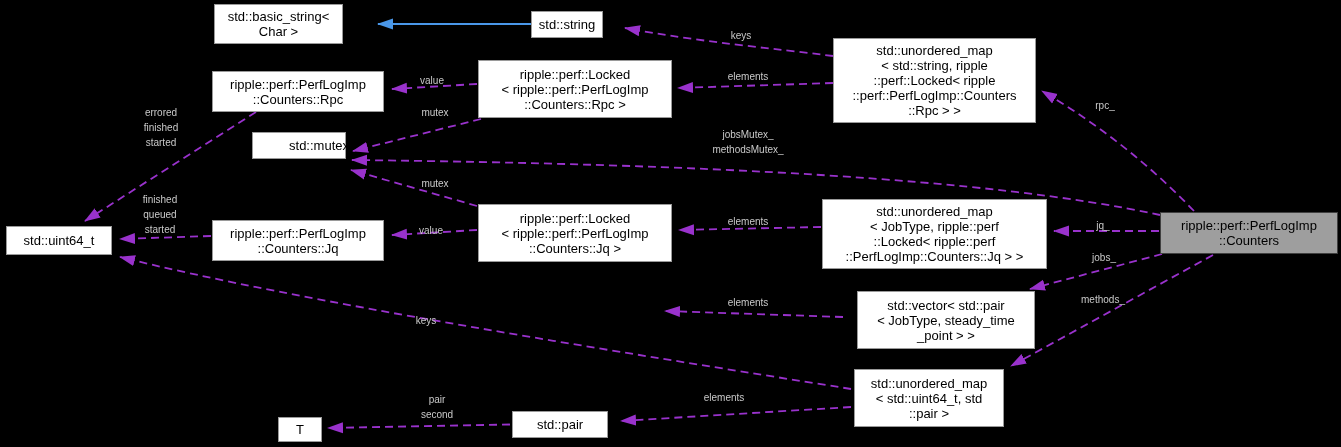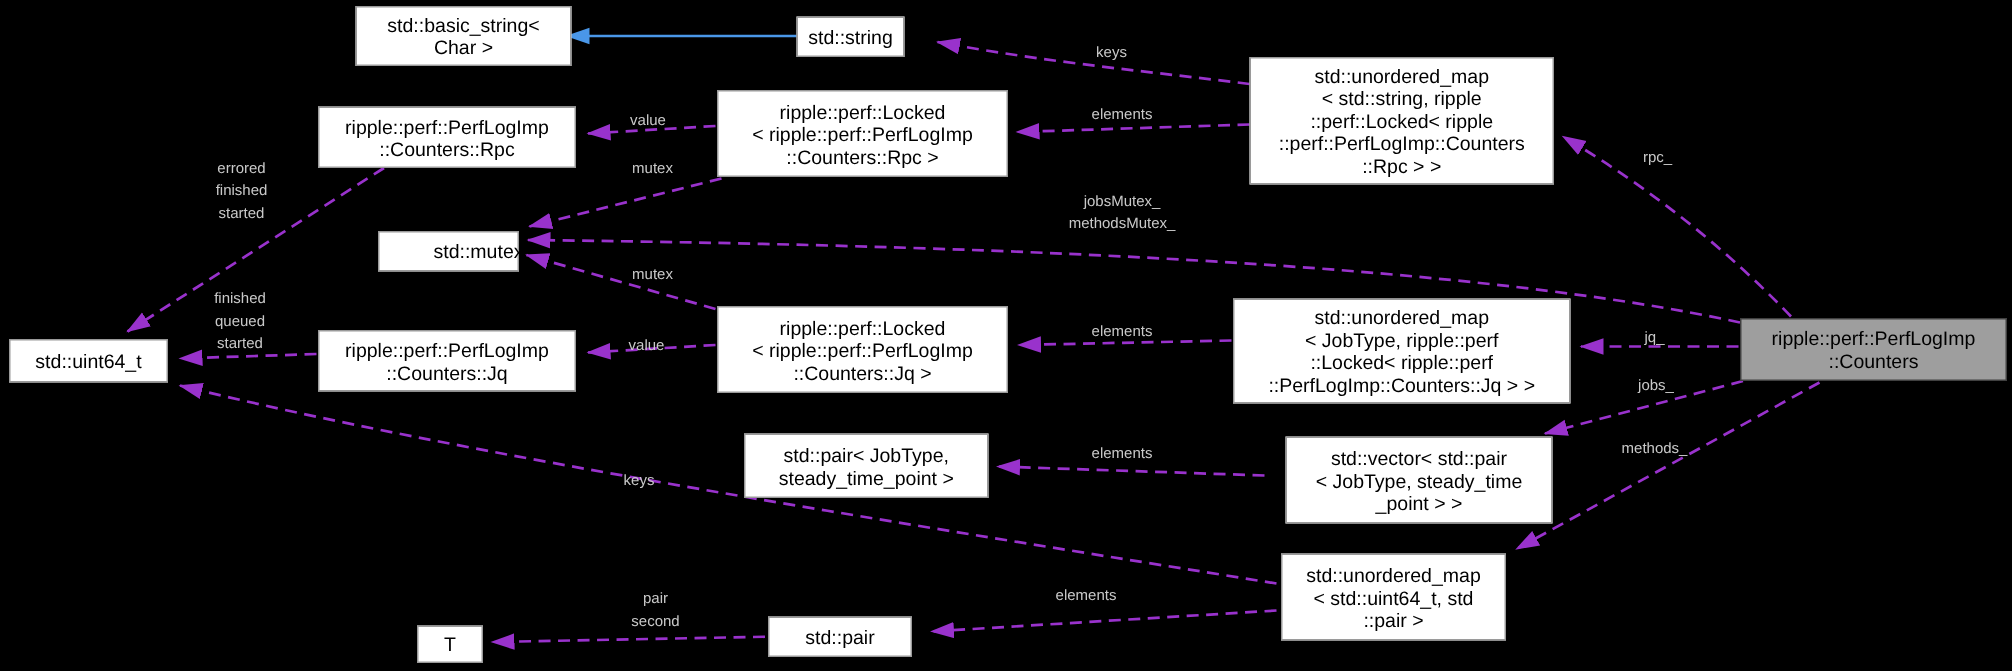--- a/index.html
+++ b/index.html
@@ -28,26 +28,26 @@
     text-align:center;white-space:pre;
     display:flex;align-items:center;justify-content:center;
     padding:4px 2px;cursor:pointer;
   }
   .node.selected{background:var(--sel-bg);border-color:var(--sel-border);cursor:default;}
   .elabel{
     position:absolute;color:var(--label);font-size:10px;line-height:15px;
     text-align:center;white-space:pre;transform:translateX(-50%);
   }
   
-  #n-basic_string{left:237px;top:4px;width:144px;min-height:40px;}
+  #n-basic_string{left:214px;top:4px;width:129px;min-height:40px;}
   #n-string{left:531px;top:11px;width:72px;min-height:27px;}
   #n-umap_rpc{left:833px;top:38px;width:203px;min-height:85px;}
   #n-rpc{left:212px;top:71px;width:172px;min-height:41px;}
   #n-locked_rpc{left:478px;top:60px;width:194px;min-height:58px;}
-  #n-mutex{left:252px;top:154px;width:94px;min-height:27px;padding-left:42px;}
+  #n-mutex{left:252px;top:132px;width:94px;min-height:27px;padding-left:42px;}
   #n-uint64{left:6px;top:226px;width:106px;min-height:29px;}
   #n-jq{left:212px;top:220px;width:172px;min-height:41px;}
   #n-locked_jq{left:478px;top:204px;width:194px;min-height:58px;}
   #n-umap_jq{left:822px;top:199px;width:225px;min-height:68px;}
   #n-counters{left:1160px;top:212px;width:178px;min-height:42px;}
   #n-pair_jobtype{left:496px;top:289px;width:163px;min-height:43px;}
   #n-vector{left:845px;top:291px;width:178px;min-height:58px;margin-left:12px;}
   #n-umap_u64{left:854px;top:369px;width:150px;min-height:58px;}
   #n-pair{left:512px;top:411px;width:96px;min-height:27px;}
   #n-t{left:278px;top:417px;width:44px;min-height:25px;}
@@ -125,22 +125,20 @@
 ::Counters::Jq</span></div>
   <div class="node" id="n-locked_jq"><span>ripple::perf::Locked
 &lt; ripple::perf::PerfLogImp
 ::Counters::Jq &gt;</span></div>
   <div class="node" id="n-umap_jq"><span>std::unordered_map
 &lt; JobType, ripple::perf
 ::Locked&lt; ripple::perf
 ::PerfLogImp::Counters::Jq &gt; &gt;</span></div>
   <div class="node selected" id="n-counters"><span>ripple::perf::PerfLogImp
 ::Counters</span></div>
-  <div class="node" id="n-pair_jobtype"><span>std::pair&lt; JobType,
-steady_time_point &gt;</span></div>
   <div class="node" id="n-vector"><span>std::vector&lt; std::pair
 &lt; JobType, steady_time
 _point &gt; &gt;</span></div>
   <div class="node" id="n-umap_u64"><span>std::unordered_map
 &lt; std::uint64_t, std
 ::pair &gt;</span></div>
   <div class="node" id="n-pair"><span>std::pair</span></div>
   <div class="node" id="n-t"><span>T</span></div>
 
   <div class="elabel" id="l-keys_top">keys</div>

